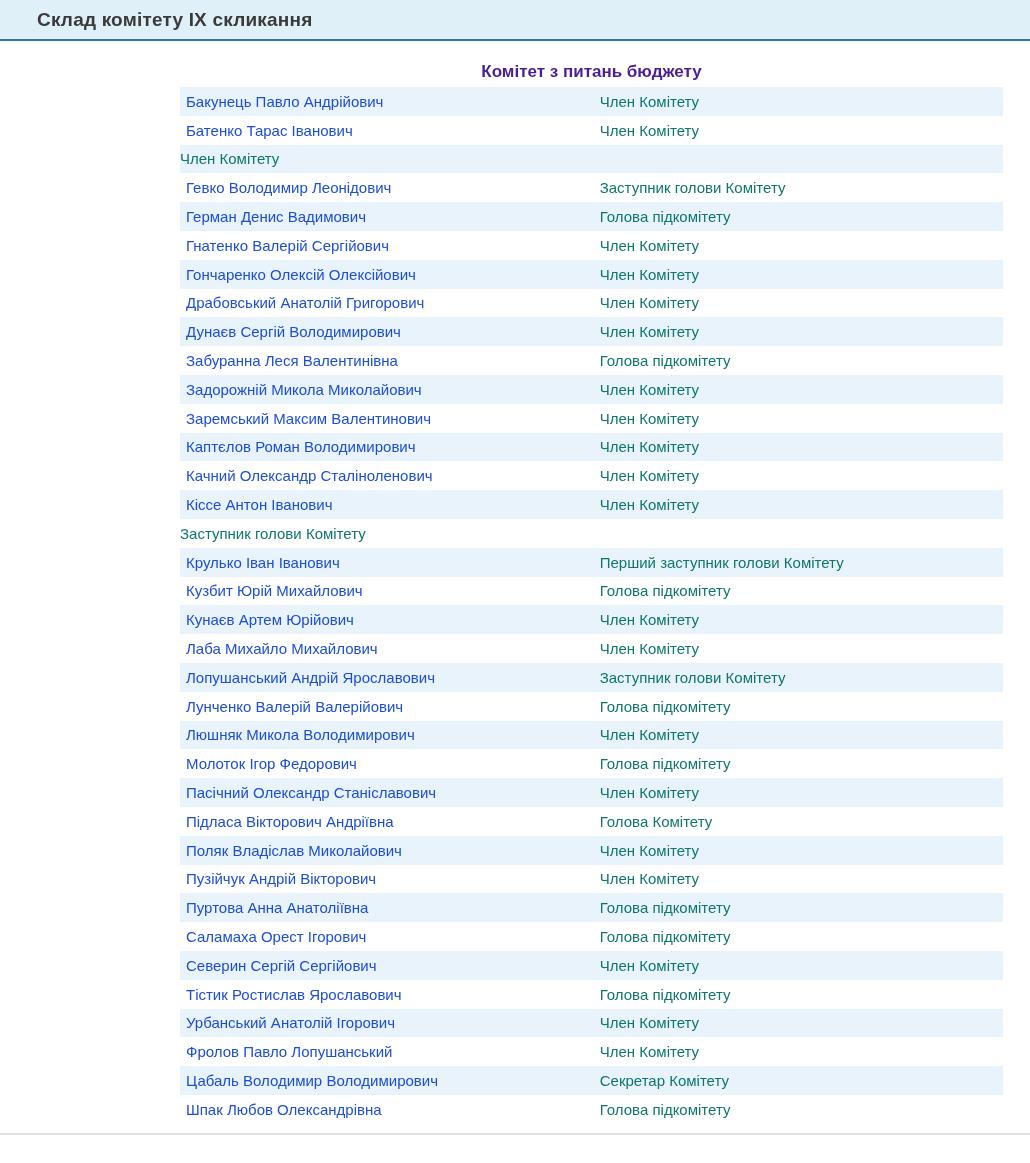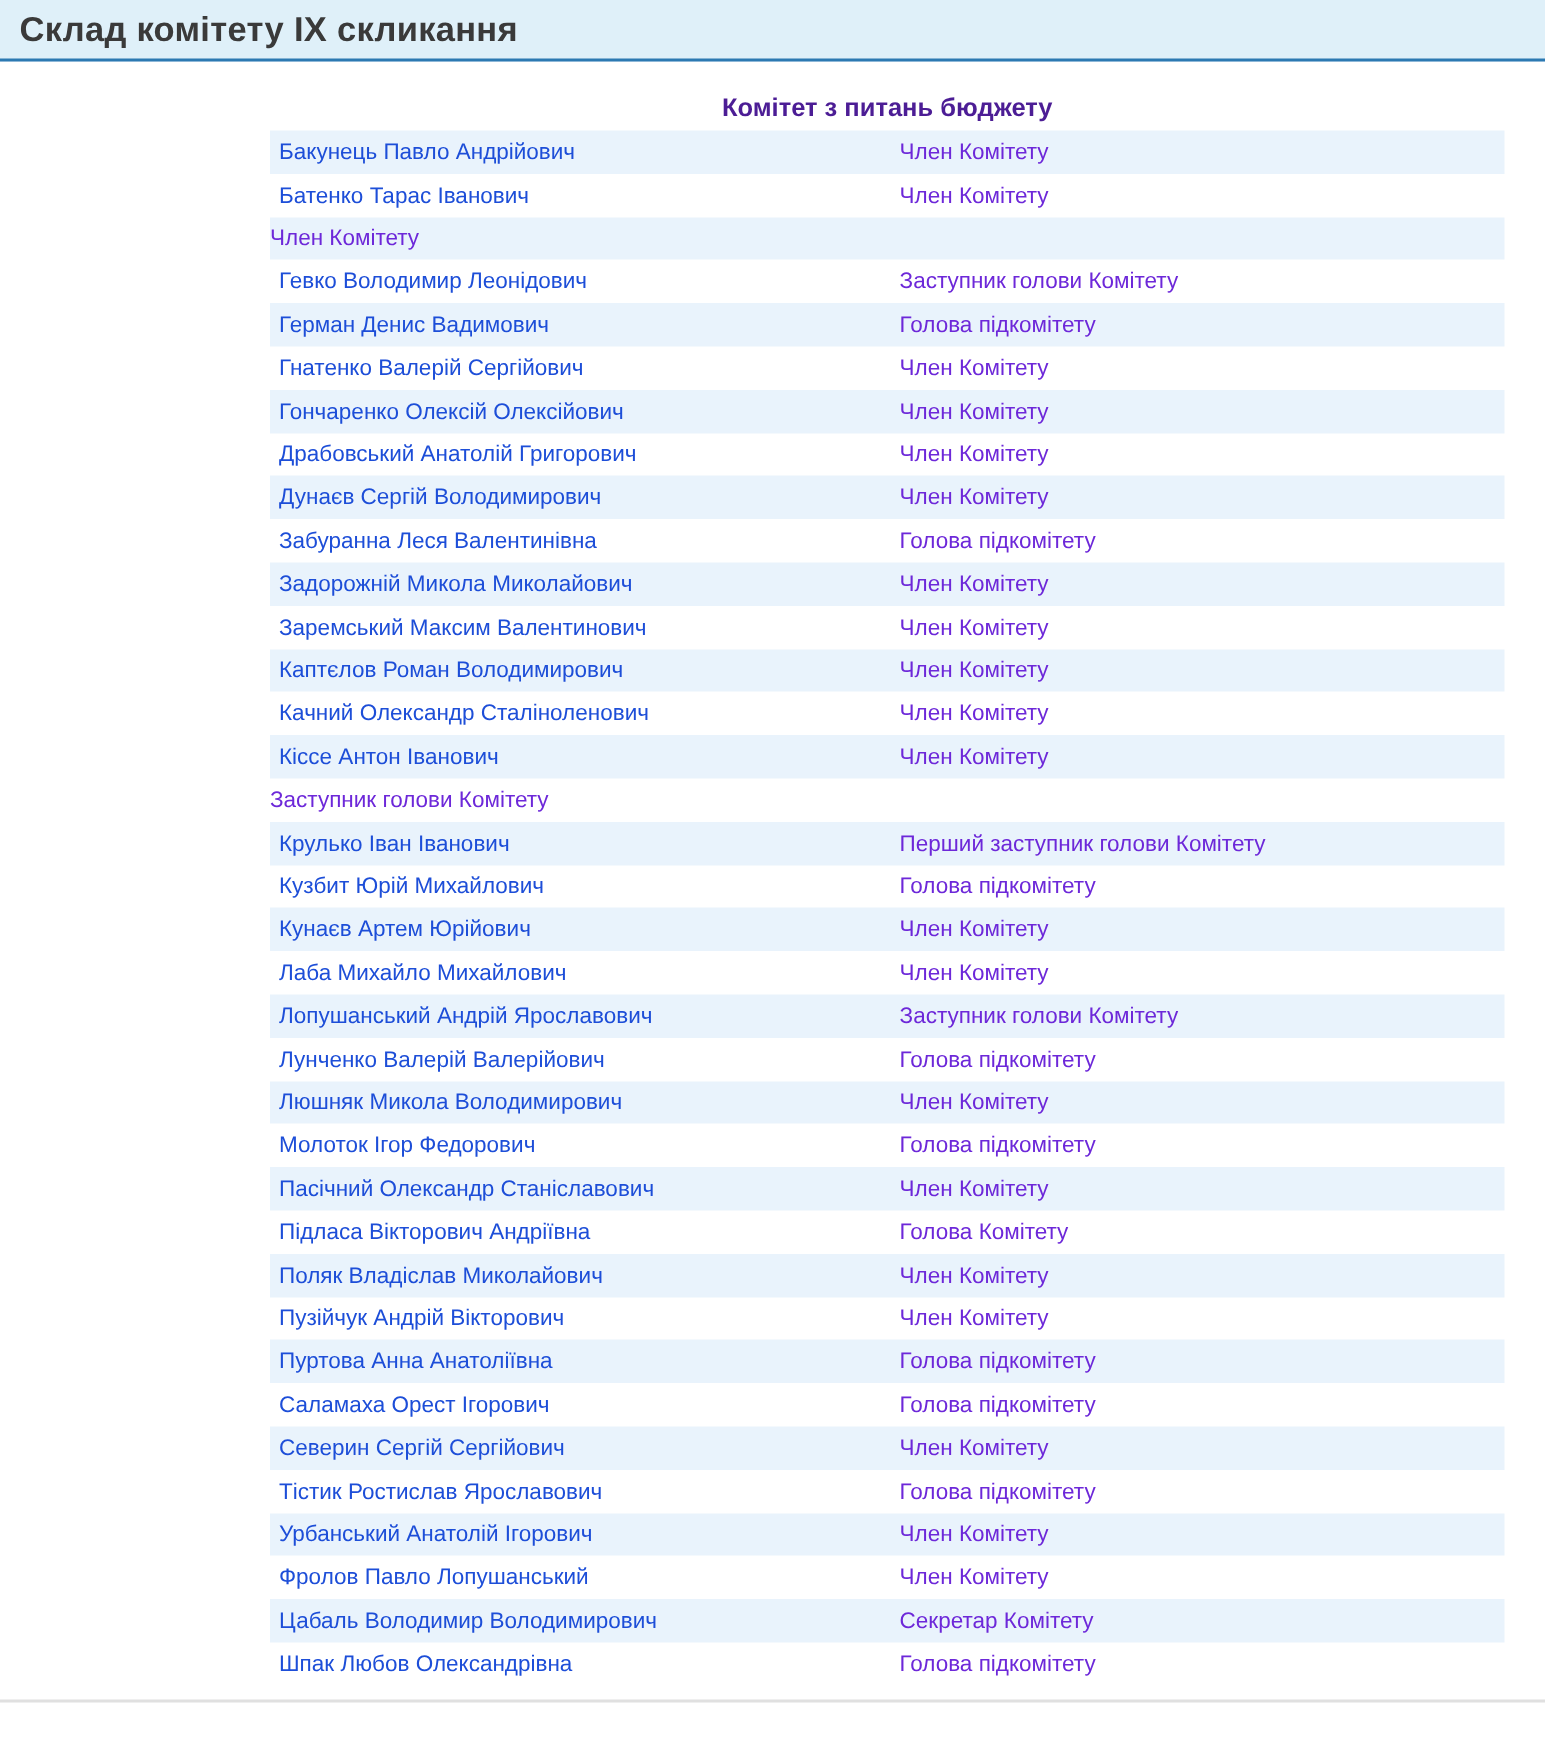--- a/index.html
+++ b/index.html
@@ -13,24 +13,25 @@
   
   .page-header {
     height: 41px;
     background: #dff0f9;
     border-bottom: 2px solid #2c79b2;
     display: flex;
     align-items: center;
     padding-left: 13px;
   }
   .page-header h1 {
-    font-size: 23px;
+    font-size: 19px;
     font-weight: bold;
     color: #3a3a3a;
     letter-spacing: 0.2px;
+    margin-left: 24px;
   }
 
   
   .content {
     margin-left: 180px;
     width: 823px;
   }
   .committee-title {
     margin-top: 21px;
     text-align: center;
@@ -56,21 +57,21 @@
     overflow: hidden;
     white-space: nowrap;
   }
   .cell-name a {
     color: #1d4ed8;
     text-decoration: none;
     cursor: pointer;
   }
   .cell-role {
     flex: 1;
-    color: #6d28d9;
+    color: #0f766e;
     white-space: nowrap;
   }
 
   .bottom-divider {
     margin-top: 9px;
     border-top: 2px solid #e0e0e0;
     width: 1030px;
     height: 0;
   }
 </style>

